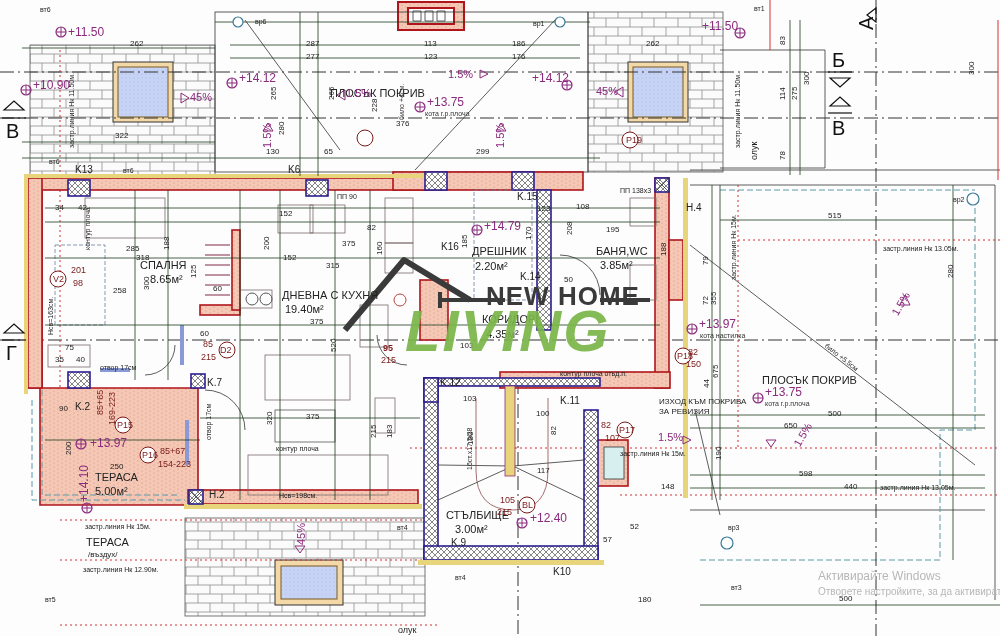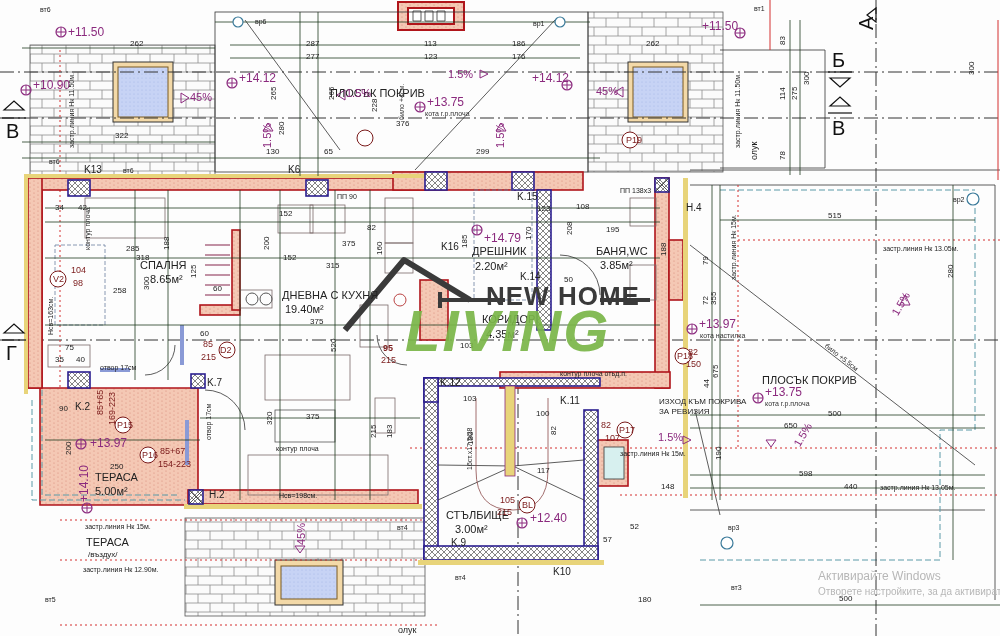--- a/index.html
+++ b/index.html
@@ -304,21 +304,21 @@
 
 <div class="lbl elev" style="left:68px;top:26px;">+11.50</div>
 <div class="lbl elev" style="left:702px;top:20px;">+11.50</div>
 <div class="lbl elev" style="left:33px;top:79px;">+10.90</div>
 <div class="lbl elev" style="left:239px;top:72px;">+14.12</div>
 <div class="lbl elev" style="left:532px;top:72px;">+14.12</div>
 <div class="lbl elev" style="left:427px;top:96px;">+13.75</div>
 <div class="lbl elev-sub" style="left:425px;top:110px;">кота г.р.плоча</div>
 <div class="lbl elev" style="left:765px;top:386px;">+13.75</div>
 <div class="lbl elev-sub" style="left:765px;top:400px;">кота г.р.плоча</div>
-<div class="lbl elev" style="left:484px;top:220px;margin-top:12px;">+14.79</div>
+<div class="lbl elev" style="left:484px;top:220px;">+14.79</div>
 <div class="lbl elev" style="left:699px;top:318px;">+13.97</div>
 <div class="lbl elev-sub" style="left:700px;top:332px;">кота настилка</div>
 <div class="lbl elev" style="left:90px;top:437px;">+13.97</div>
 <div class="lbl elev" style="left:78px;top:502px;transform:rotate(-90deg);transform-origin:left top;">+14.10</div>
 <div class="lbl elev" style="left:530px;top:512px;">+12.40</div>
 <div class="lbl elev-sub" style="left:398px;top:120px;transform:rotate(-90deg);transform-origin:left top;">било +4см.</div>
 <div class="lbl elev-sub" style="left:828px;top:342px;transform:rotate(38deg);transform-origin:left top;">било +5.5см</div>
 
 <div class="lbl slope" style="left:190px;top:92px;">45%</div>
 <div class="lbl slope" style="left:596px;top:86px;">45%</div>
@@ -331,29 +331,29 @@
 <div class="lbl slope" style="left:658px;top:432px;">1.5%</div>
 <div class="lbl slope" style="left:792px;top:443px;transform:rotate(-60deg);transform-origin:left top;">1.5%</div>
 
 <div class="lbl tag" style="left:75px;top:402px;">K.2</div>
 <div class="lbl tag" style="left:288px;top:165px;">K6</div>
 <div class="lbl tag" style="left:207px;top:378px;">K.7</div>
 <div class="lbl tag" style="left:451px;top:538px;">K.9</div>
 <div class="lbl tag" style="left:553px;top:567px;">K10</div>
 <div class="lbl tag" style="left:560px;top:396px;">K.11</div>
 <div class="lbl tag" style="left:440px;top:378px;">K.12</div>
-<div class="lbl tag" style="left:84px;top:165px;">K13</div>
+<div class="lbl tag" style="left:75px;top:165px;">K13</div>
 <div class="lbl tag" style="left:520px;top:272px;">K.14</div>
 <div class="lbl tag" style="left:517px;top:192px;">K.15</div>
 <div class="lbl tag" style="left:441px;top:194px;margin-top:48px;">K16</div>
 <div class="lbl tag" style="left:209px;top:490px;">H.2</div>
 <div class="lbl tag" style="left:686px;top:203px;">H.4</div>
 
 <div class="lbl door" style="left:53px;top:275px;">V2</div>
-<div class="lbl door" style="left:71px;top:266px;">104</div>
+<div class="lbl door" style="left:71px;top:266px;">201</div>
 <div class="lbl door" style="left:73px;top:279px;">98</div>
 <div class="lbl door" style="left:220px;top:346px;">D2</div>
 <div class="lbl door" style="left:203px;top:340px;">85</div>
 <div class="lbl door" style="left:201px;top:353px;">215</div>
 <div class="lbl door" style="left:117px;top:421px;">P15</div>
 <div class="lbl door" style="left:96px;top:415px;transform:rotate(-90deg);transform-origin:left top;">85+65</div>
 <div class="lbl door" style="left:108px;top:425px;transform:rotate(-90deg);transform-origin:left top;">169-223</div>
 <div class="lbl door" style="left:142px;top:451px;">P16</div>
 <div class="lbl door" style="left:160px;top:447px;">85+67</div>
 <div class="lbl door" style="left:158px;top:460px;">154-223</div>

